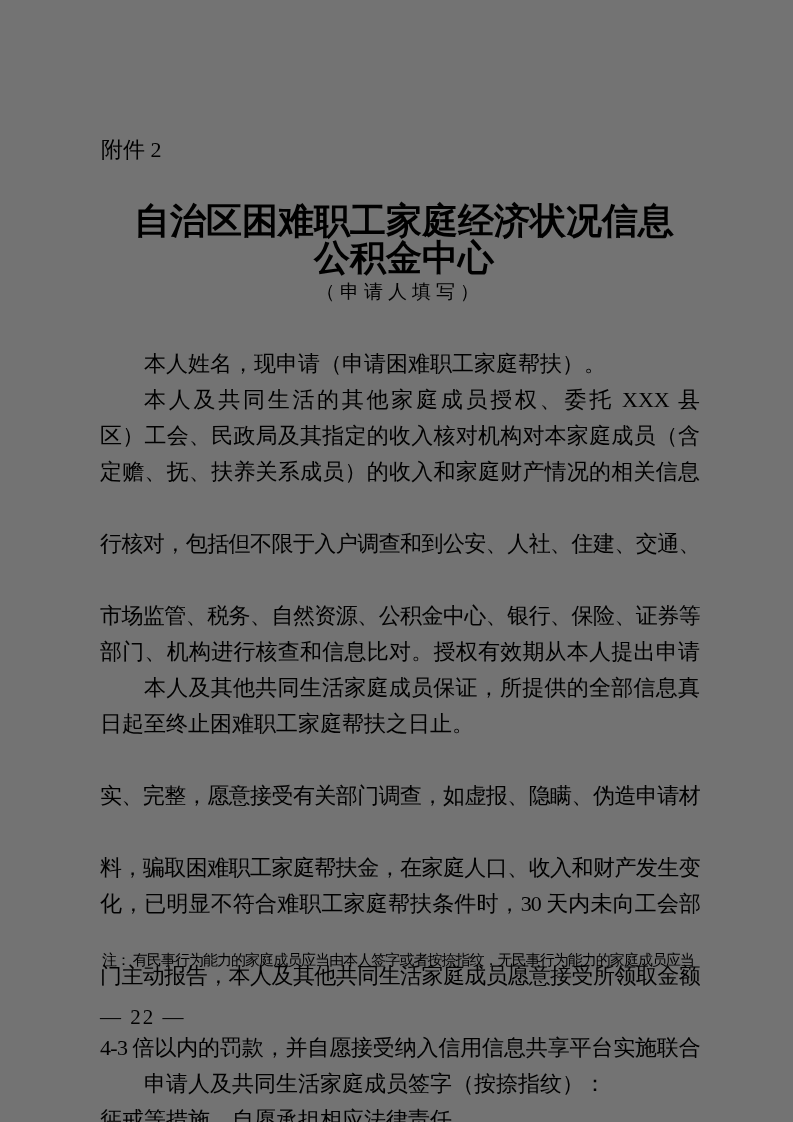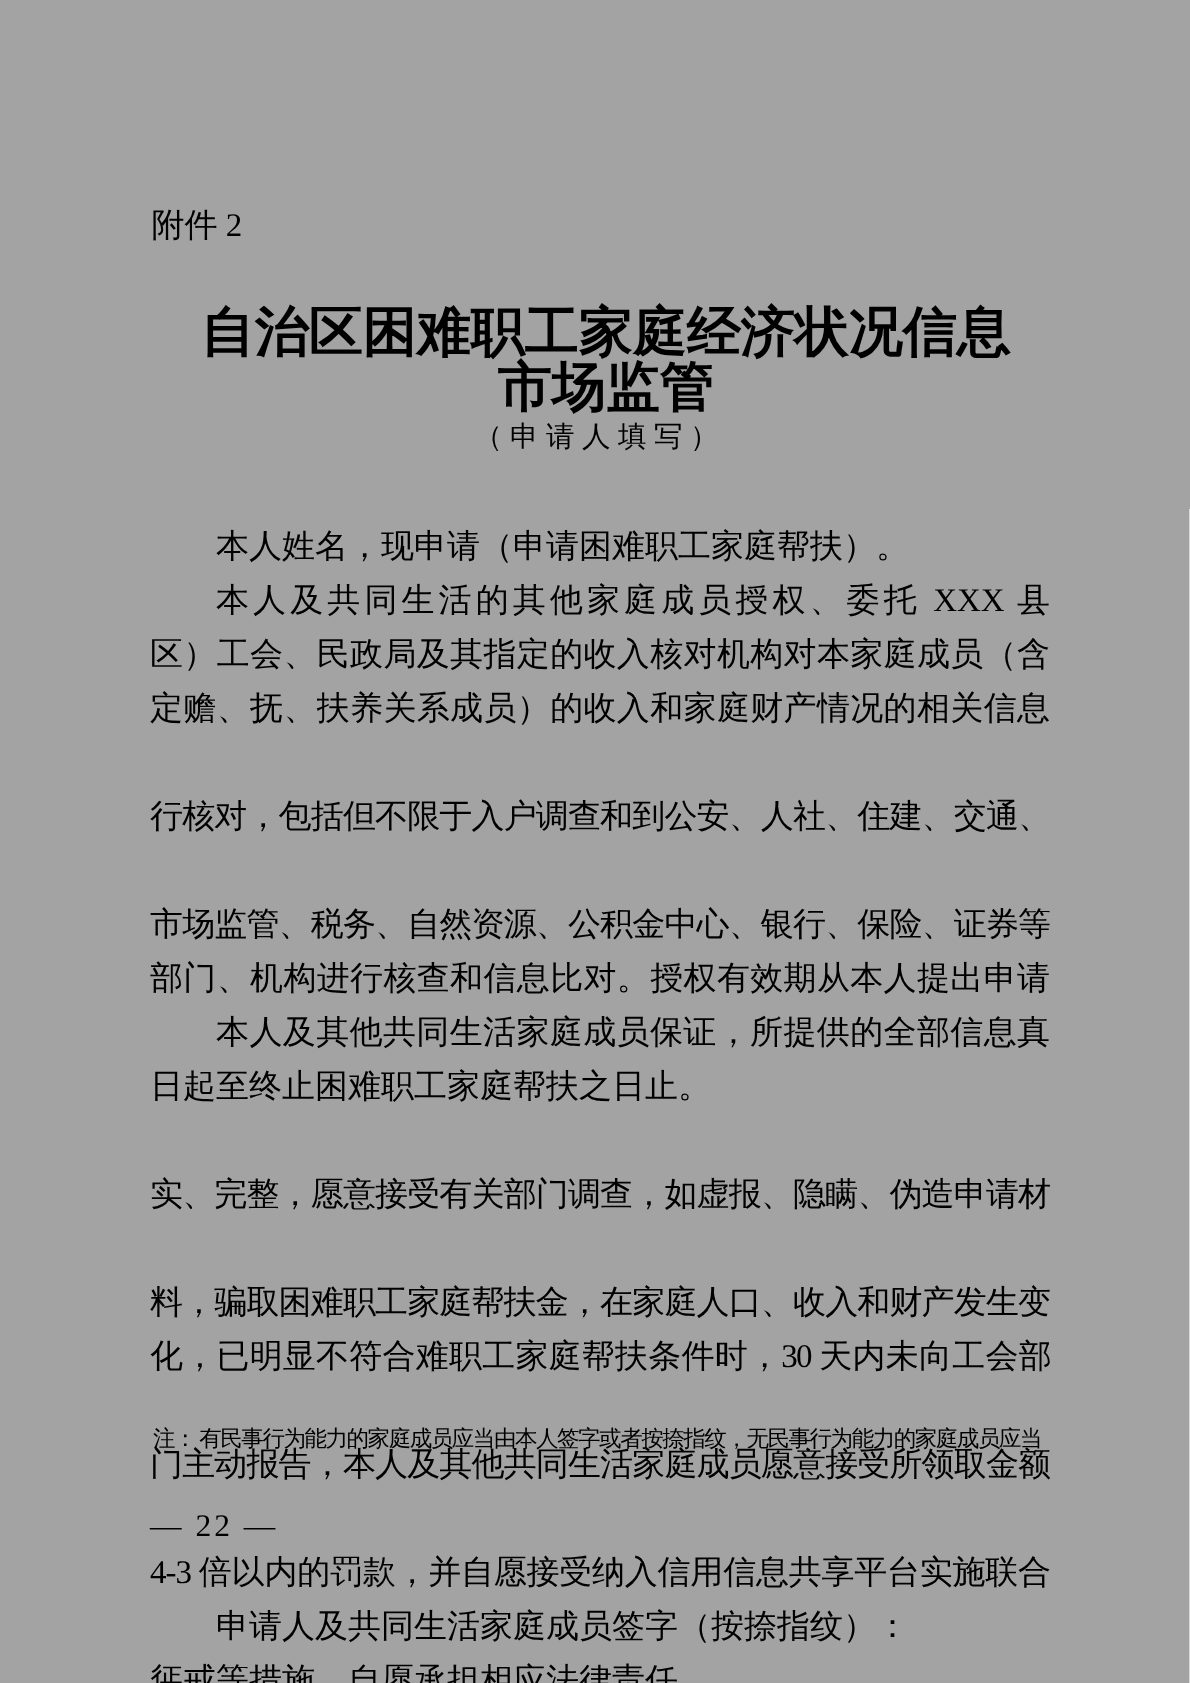--- a/index.html
+++ b/index.html
@@ -1,20 +1,20 @@
 <!DOCTYPE html>
 <html><head>
 <meta charset="utf-8">
 <style>
   html, body { margin: 0; padding: 0; background: #ffffff; }
   .page {
     position: relative;
     width: 793px;
     height: 1122px;
-    background: #a3a3a3;
+    background: #737373;
     color: #000000;
     font-family: "Liberation Serif", "DejaVu Serif", serif;
     overflow: hidden;
   }
   .attachment {
     position: absolute;
     left: 101px;
     top: 137px;
     font-size: 22px;
     line-height: 26px;
@@ -83,21 +83,21 @@
 </style>
 </head>
 <body>
 
 <div class="page">
 
   <div class="attachment">附件 2</div>
 
   <h1 class="title">
     <span class="title-line">自治区困难职工家庭经济状况信息</span>
-    <span class="title-line">市场监管</span>
+    <span class="title-line">公积金中心</span>
   </h1>
 
   <div class="subtitle">（申请人填写）</div>
 
   <div class="body-text">
     <div class="line indent">本人姓名，现申请（申请困难职工家庭帮扶）。</div>
     <div class="line indent fill">本人及共同生活的其他家庭成员授权、委托 XXX 县（市、</div>
     <div class="line fill">区）工会、民政局及其指定的收入核对机构对本家庭成员（含法</div>
     <div class="line fill">定赡、抚、扶养关系成员）的收入和家庭财产情况的相关信息进</div>
     <div class="line fill tight">行核对，包括但不限于入户调查和到公安、人社、住建、交通、</div>

